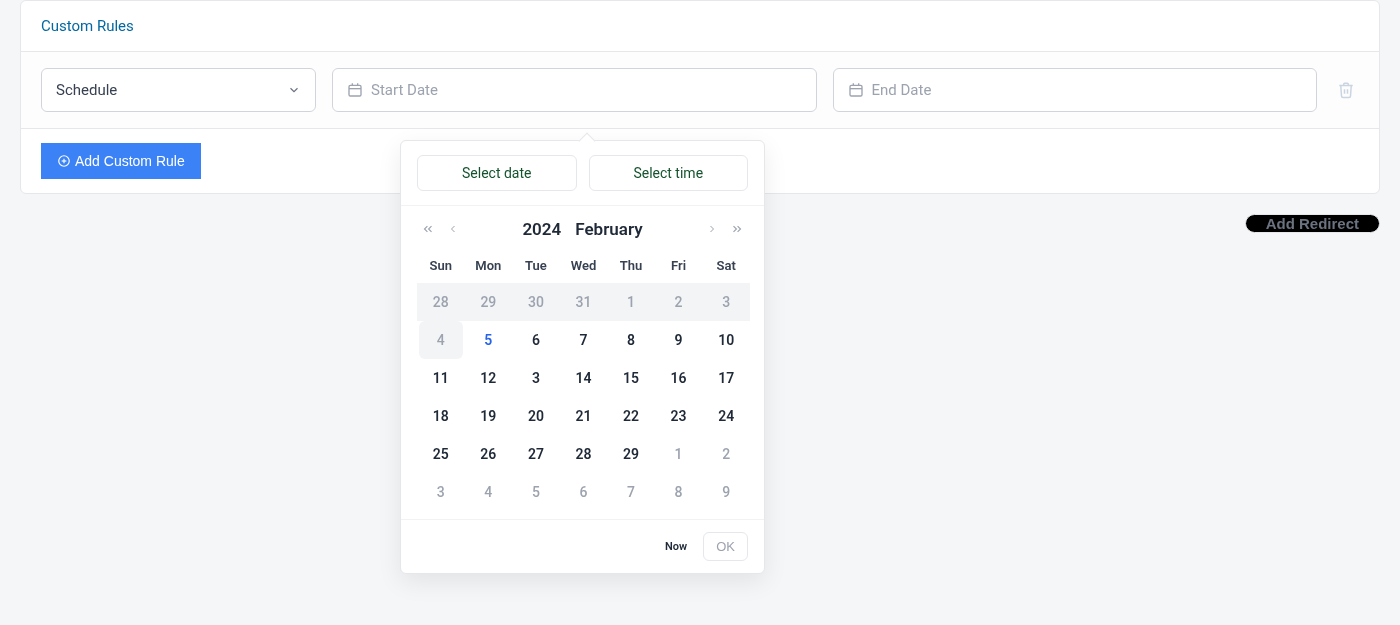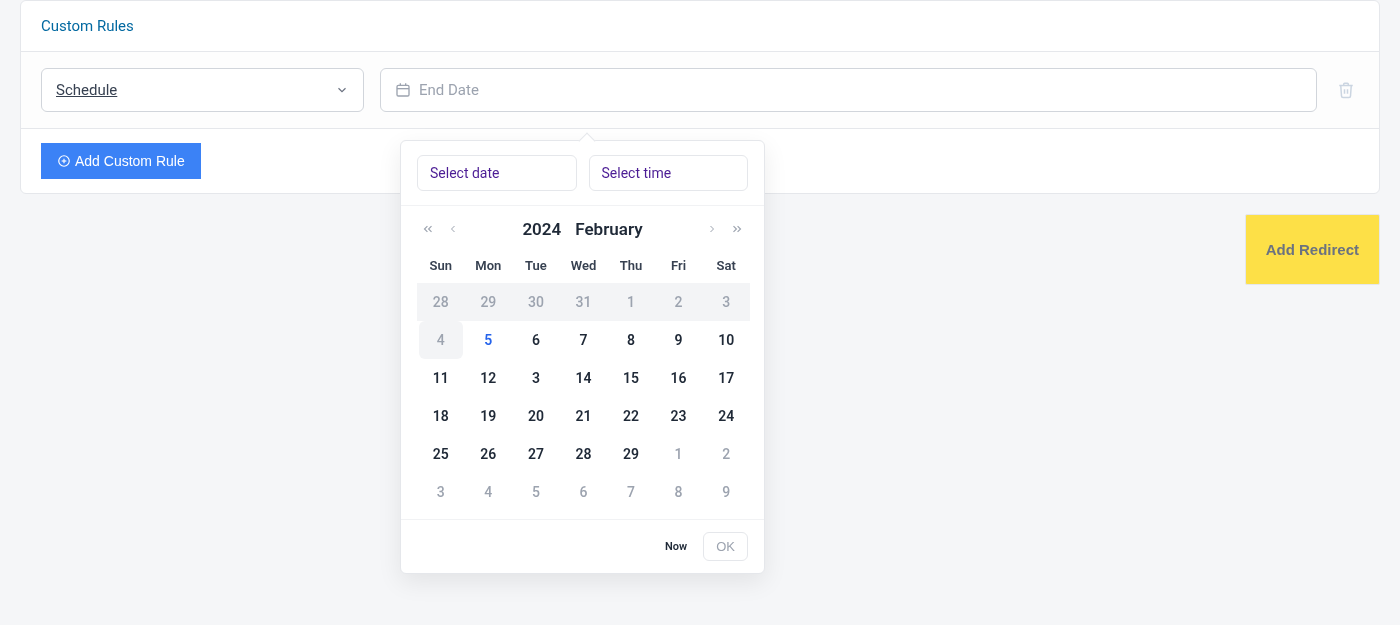--- a/index.html
+++ b/index.html
@@ -28,22 +28,21 @@
   .card-row {
     padding: 16px 20px;
     border-bottom: 1px solid #e5e7eb;
     display: flex;
     gap: 16px;
     align-items: center;
     background: #fdfdfd;
   }
   .select-wrap {
     position: relative;
-    width: 323px;
-    text-decoration: underline;
+    width: 275px;
   }
   .select {
     width: 100%;
     height: 44px;
     border: 1px solid #d1d5db;
     border-radius: 6px;
     background: #fff;
     display: flex;
     align-items: center;
     padding: 0 14px;
@@ -92,25 +91,25 @@
   }
   .btn-dark svg { width: 14px; height: 14px; }
   .action-row {
     display: flex;
     justify-content: flex-end;
     padding: 20px 0 0 0;
   }
   .btn-light {
     display: inline-flex;
     align-items: center;
-    background: #fde047;
+    background: #000000;
     color: #6b7280;
     border: 1px solid #e5e7eb;
-    border-radius: 2px;
-    padding: 26px 20px;
+    border-radius: 16px;
+    padding: 0 20px;
     font-size: 15px;
     font-weight: 600;
     cursor: pointer;
   }
   
   .popover {
     position: absolute;
     top: 140px;
     left: 400px;
     width: 365px;
@@ -139,23 +138,24 @@
   }
   .popover-inputs .pin {
     flex: 1;
     height: 36px;
     border: 1px solid #e5e7eb;
     border-radius: 6px;
     background: #fff;
     display: flex;
     align-items: center;
     padding: 0 12px;
-    color: #4c1d95;
+    color: #14532d;
     font-size: 14px;
     cursor: text;
+    justify-content: center;
   }
   .cal-header {
     display: flex;
     align-items: center;
     padding: 12px 16px 8px 16px;
     gap: 4px;
   }
   .cal-nav {
     color: #9ca3af;
     cursor: pointer;
@@ -256,20 +256,31 @@
         <div class="select">
           <span>Schedule</span>
           <span class="chev">
             <svg width="14" height="14" viewBox="0 0 24 24" fill="none" stroke="currentColor" stroke-width="2">
                 <polyline points="6 9 12 15 18 9"></polyline>
               </svg>
           </span>
         </div>
       </div>
 
+      <div class="input">
+        <span>
+          <svg width="16" height="16" viewBox="0 0 24 24" fill="none" stroke="currentColor" stroke-width="2">
+              <rect x="3" y="5" width="18" height="16" rx="2"></rect>
+              <line x1="3" y1="10" x2="21" y2="10"></line>
+              <line x1="8" y1="2" x2="8" y2="6"></line>
+              <line x1="16" y1="2" x2="16" y2="6"></line>
+            </svg>
+        </span>
+        <span class="ph">Start Date</span>
+      </div>
 
       <div class="input">
         <span>
           <svg width="16" height="16" viewBox="0 0 24 24" fill="none" stroke="currentColor" stroke-width="2">
               <rect x="3" y="5" width="18" height="16" rx="2"></rect>
               <line x1="3" y1="10" x2="21" y2="10"></line>
               <line x1="8" y1="2" x2="8" y2="6"></line>
               <line x1="16" y1="2" x2="16" y2="6"></line>
             </svg>
         </span>

